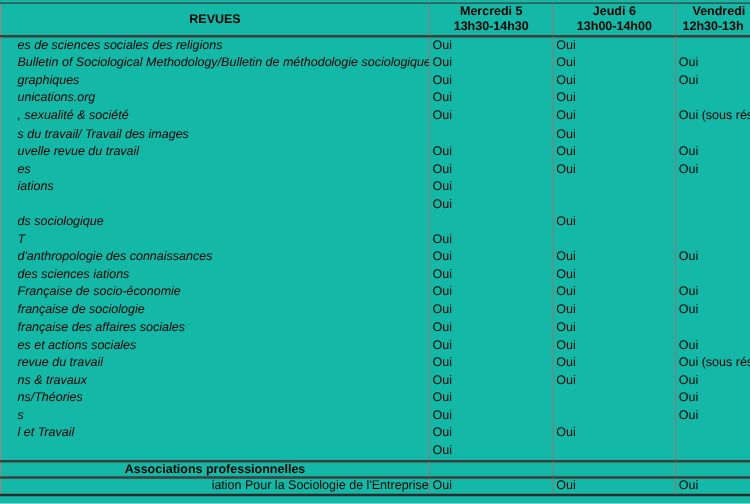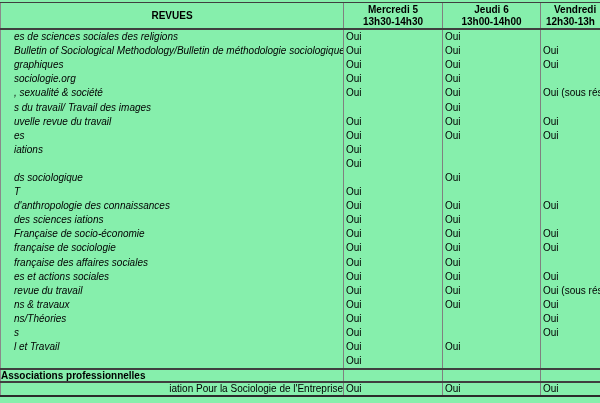--- a/index.html
+++ b/index.html
@@ -6,21 +6,21 @@
     margin: 0; padding: 0;
     width: 600px; height: 403px;
     background: #ffffff;
     font-family: "Liberation Sans", sans-serif;
     color: #000;
   }
   .page {
     position: relative;
     width: 600px; height: 403px;
     overflow: hidden;
-    background: #86efac;
+    background: #14b8a6;
   }
   table.sched {
     position: absolute;
     left: 0; top: 2px;
     width: 640px;              
     border-collapse: collapse;
     table-layout: fixed;
     border-left: 1px solid #8a8a8a;
   }
   col.c-rev { width: 343px; }
@@ -61,20 +61,21 @@
   td.avail { padding-left: 2px; }
 
   tr.section td {
     height: 11px;
     border-top: 2px solid #3f3f3f;
     border-bottom: 2px solid #3f3f3f;
   }
   tr.section td.section-title {
     font-size: 10px;
     font-weight: bold;
+    text-align: center;
   }
   tbody.assoc td {
     height: 12px;
     font-size: 10px;
     line-height: 12px;
     border-bottom: 2px solid #2b2b2b;
   }
   tbody.assoc td.name { font-style: normal; text-align: right; }
 </style>
 </head>
@@ -119,21 +120,21 @@
           <td class="avail">Oui</td>
           <td class="avail">Oui</td>
         </tr>
         <tr>
           <td class="name">graphiques</td>
           <td class="avail">Oui</td>
           <td class="avail">Oui</td>
           <td class="avail">Oui</td>
         </tr>
         <tr>
-          <td class="name">sociologie.org</td>
+          <td class="name">unications.org</td>
           <td class="avail">Oui</td>
           <td class="avail">Oui</td>
           <td class="avail"></td>
         </tr>
         <tr>
           <td class="name">, sexualité &amp; société</td>
           <td class="avail">Oui</td>
           <td class="avail">Oui</td>
           <td class="avail">Oui (sous rése</td>
         </tr>

